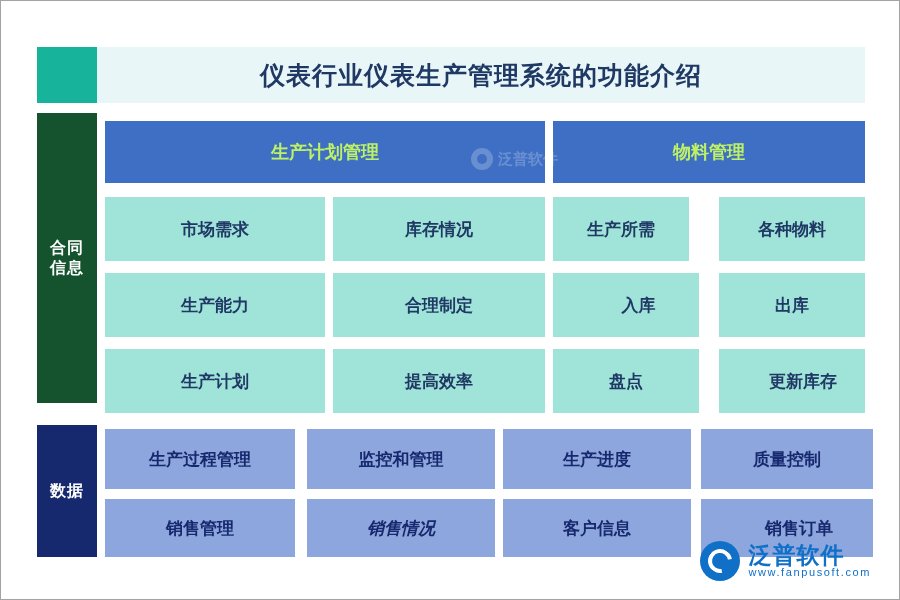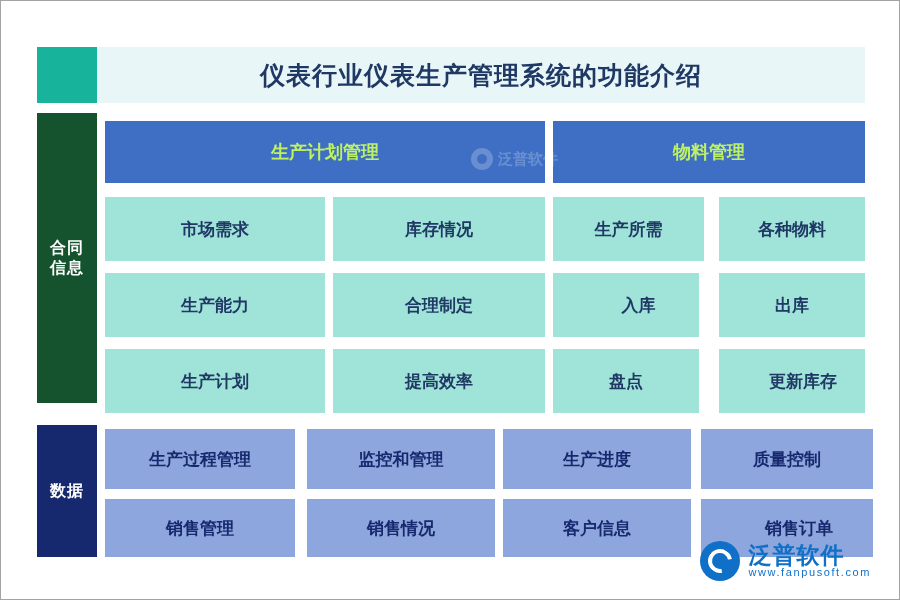--- a/index.html
+++ b/index.html
@@ -203,40 +203,40 @@
   <div class="cell hdr" style="left:104px; top:120px; width:440px; height:62px;">生产计划管理</div>
   <div class="cell hdr" style="left:552px; top:120px; width:312px; height:62px;">物料管理</div>
 
   <div class="watermark">
     <div class="wm-mark"></div>
     <div class="wm-text">泛普软件</div>
   </div>
 
   <div class="cell mint" style="left:104px; top:196px; width:220px; height:64px;">市场需求</div>
   <div class="cell mint" style="left:332px; top:196px; width:212px; height:64px;">库存情况</div>
-  <div class="cell mint" style="left:552px; top:196px; width:151px; height:64px;">生产所需</div>
+  <div class="cell mint" style="left:552px; top:196px; width:136px; height:64px;">生产所需</div>
   <div class="cell mint" style="left:718px; top:196px; width:146px; height:64px;">各种物料</div>
 
   <div class="cell mint" style="left:104px; top:272px; width:220px; height:64px;">生产能力</div>
   <div class="cell mint" style="left:332px; top:272px; width:212px; height:64px;">合理制定</div>
   <div class="cell mint" style="left:552px; top:272px; width:146px; height:64px;padding-left:25px;">入库</div>
   <div class="cell mint" style="left:718px; top:272px; width:146px; height:64px;">出库</div>
 
   <div class="cell mint" style="left:104px; top:348px; width:220px; height:64px;">生产计划</div>
   <div class="cell mint" style="left:332px; top:348px; width:212px; height:64px;">提高效率</div>
   <div class="cell mint" style="left:552px; top:348px; width:146px; height:64px;">盘点</div>
   <div class="cell mint" style="left:718px; top:348px; width:146px; height:64px;padding-left:22px;">更新库存</div>
 
   <div class="cell periwinkle" style="left:104px; top:428px; width:190px; height:60px;">生产过程管理</div>
   <div class="cell periwinkle" style="left:306px; top:428px; width:188px; height:60px;">监控和管理</div>
   <div class="cell periwinkle" style="left:502px; top:428px; width:188px; height:60px;">生产进度</div>
   <div class="cell periwinkle" style="left:700px; top:428px; width:172px; height:60px;">质量控制</div>
 
   <div class="cell periwinkle" style="left:104px; top:498px; width:190px; height:58px;">销售管理</div>
-  <div class="cell periwinkle" style="left:306px; top:498px; width:188px; height:58px;">销售情况</div>
+  <div class="cell periwinkle" style="left:306px; top:498px; width:188px; height:58px;font-style:italic;">销售情况</div>
   <div class="cell periwinkle" style="left:502px; top:498px; width:188px; height:58px;">客户信息</div>
   <div class="cell periwinkle" style="left:700px; top:498px; width:172px; height:58px;padding-left:24px;">销售订单</div>
 
   <div class="logo">
     <div class="logo-mark">
       <div class="swirl"></div>
     </div>
     <div class="logo-text">
       <div class="logo-cn">泛普软件</div>
       <div class="logo-en">www.fanpusoft.com</div>

